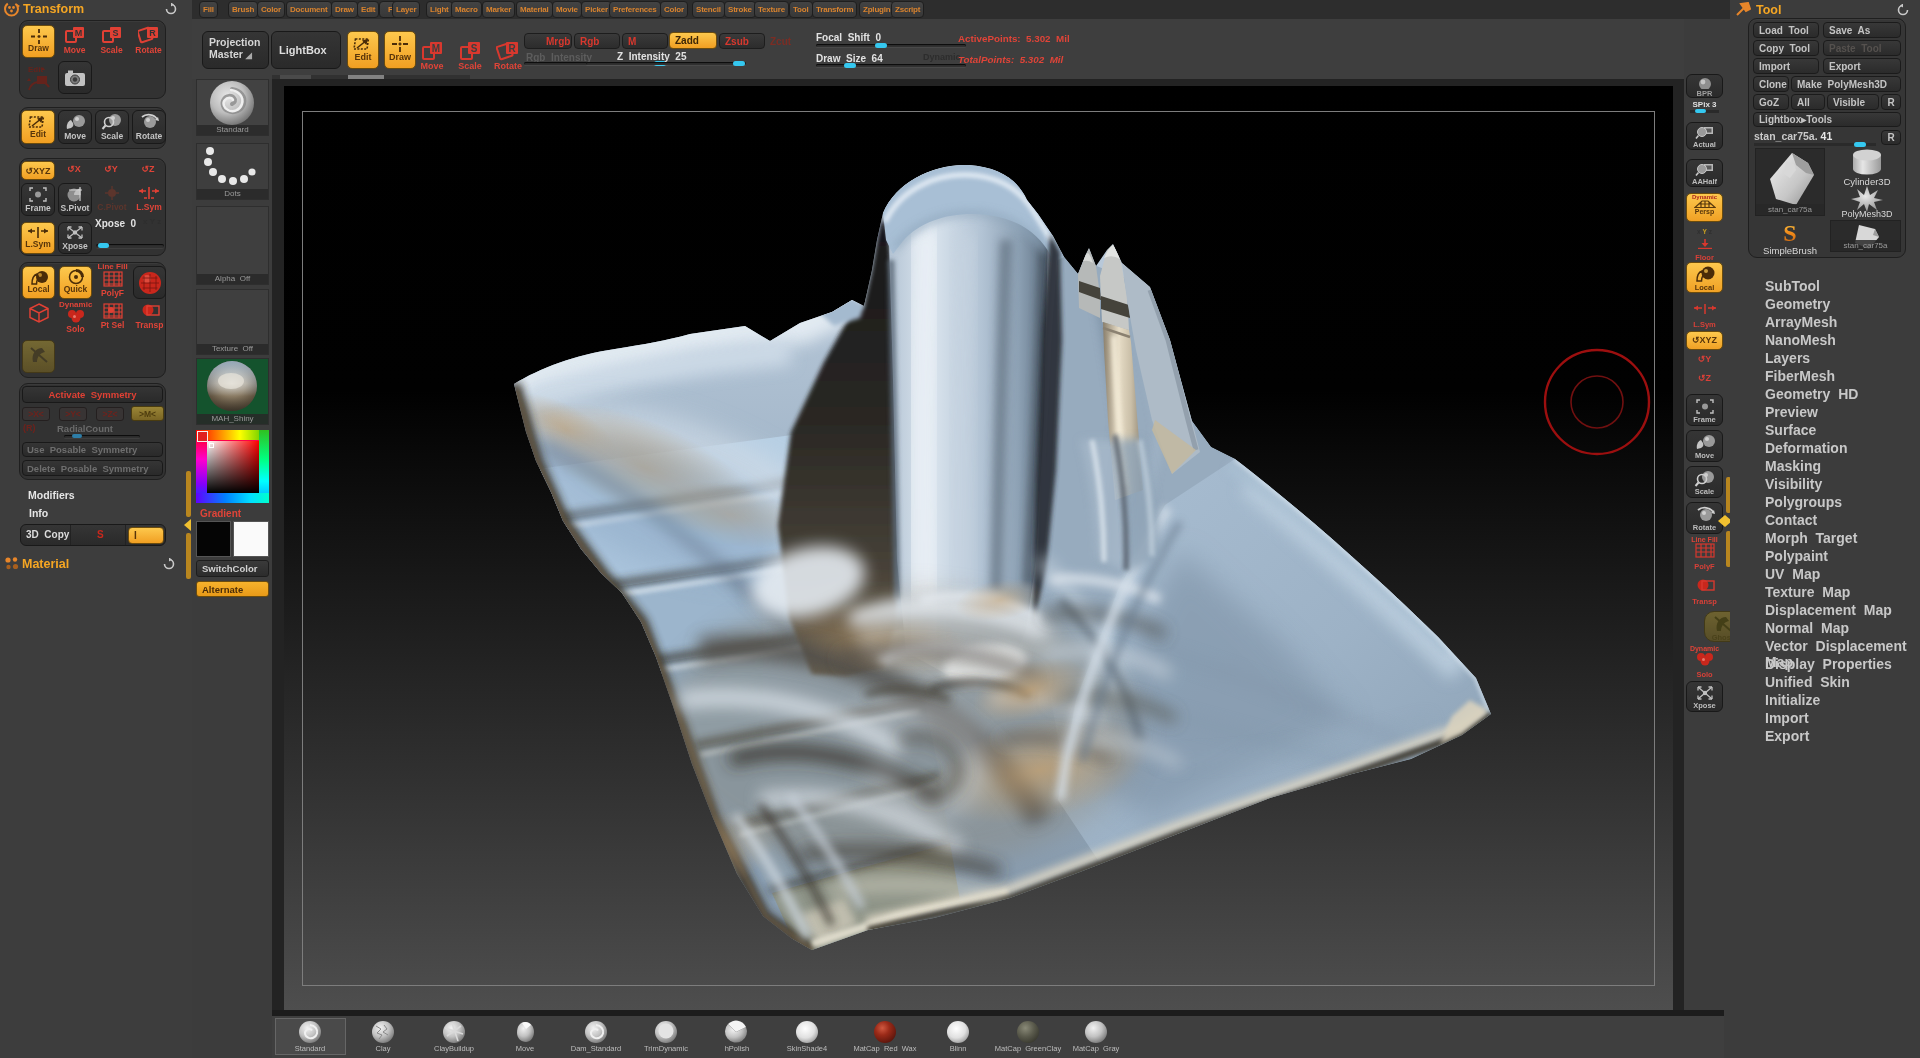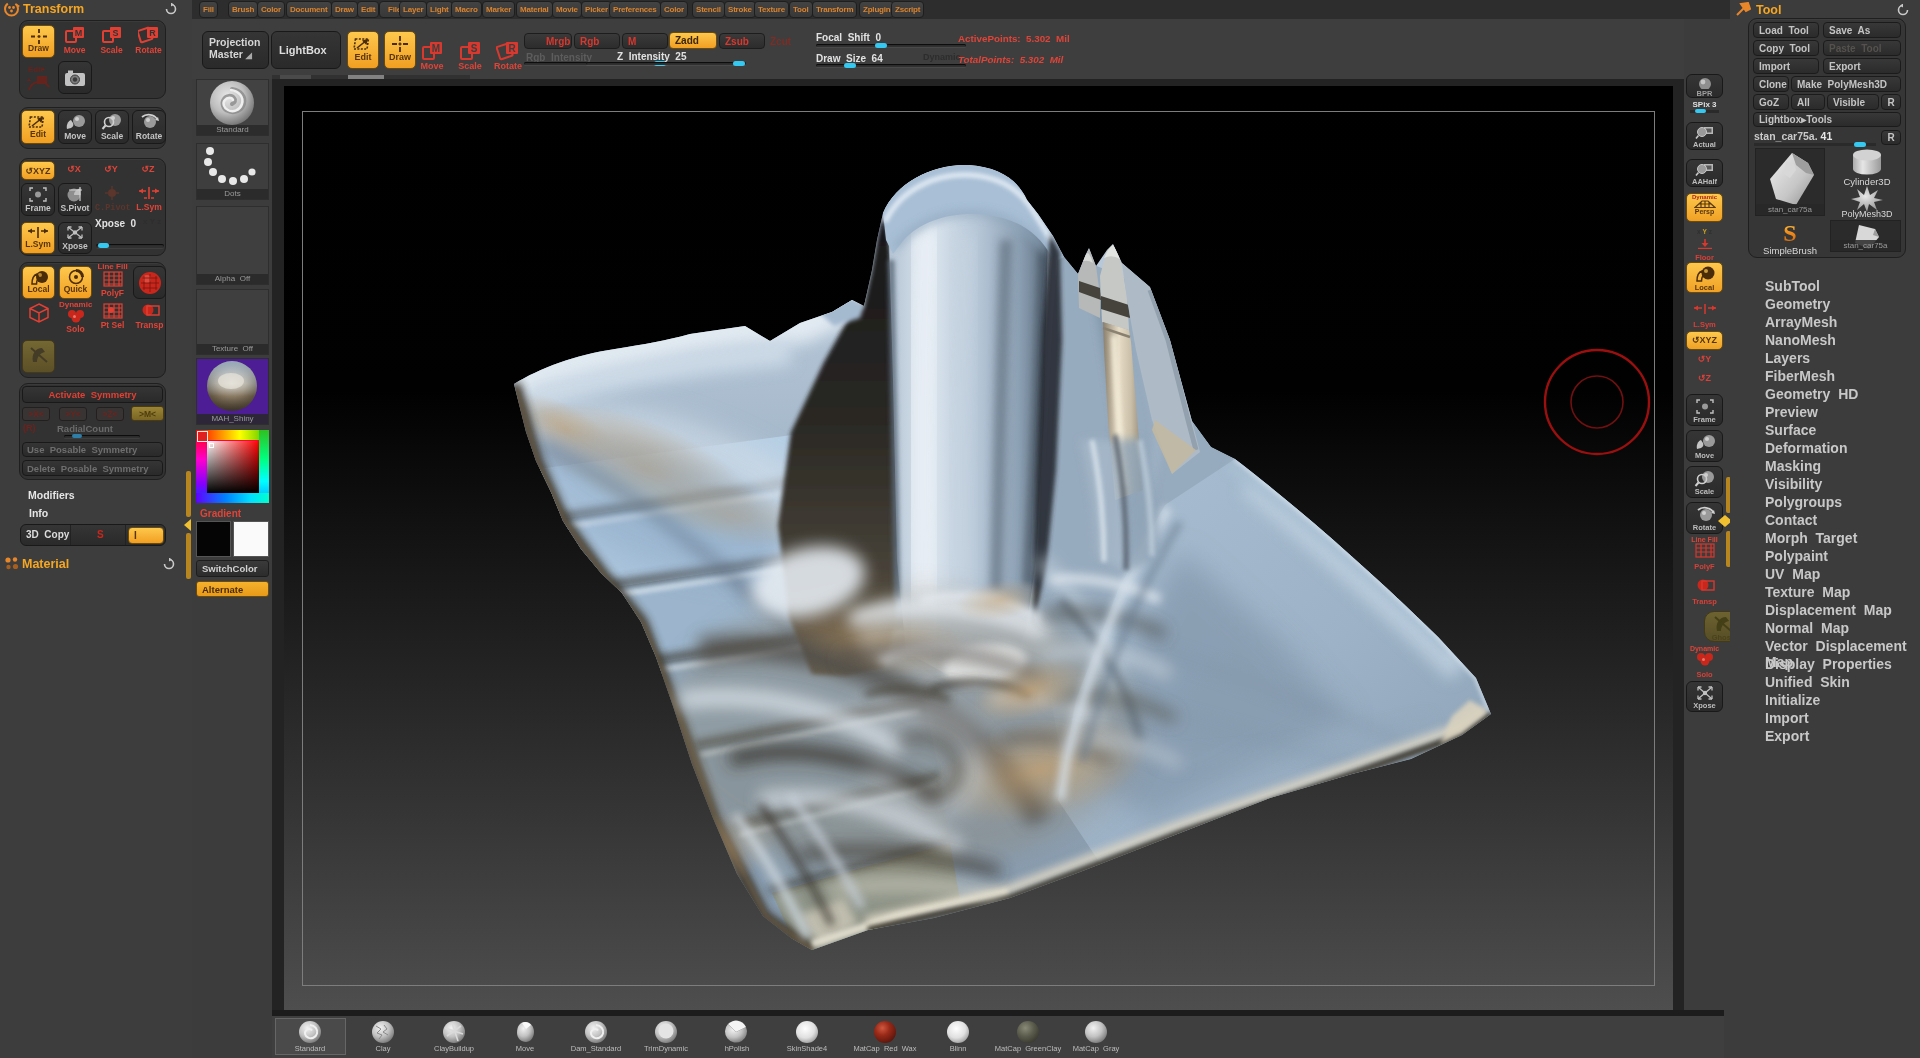--- a/index.html
+++ b/index.html
@@ -36,21 +36,21 @@
 <body>
 
 <div class="abs" id="menubar" style="left:192px;top:0;width:1728px;height:19px;background:#2d2d2d;">
   <span class="tab" style="left:7px;">Fill</span>
   <span class="tab" style="left:36px;">Brush</span>
   <span class="tab" style="left:65px;">Color</span>
   <span class="tab" style="left:94px;">Document</span>
   <span class="tab" style="left:139px;">Draw</span>
   <span class="tab" style="left:165px;">Edit</span>
   <span class="tab" style="left:187px;padding-left:8px;">File</span>
-  <span class="tab" style="left:207px;">Layer</span>
+  <span class="tab" style="left:200px;">Layer</span>
   <span class="tab" style="left:234px;">Light</span>
   <span class="tab" style="left:259px;">Macro</span>
   <span class="tab" style="left:290px;">Marker</span>
   <span class="tab" style="left:324px;">Material</span>
   <span class="tab" style="left:360px;">Movie</span>
   <span class="tab" style="left:389px;">Picker</span>
   <span class="tab" style="left:417px;">Preferences</span>
   <span class="tab" style="left:468px;">Color</span>
   <span class="tab" style="left:500px;">Stencil</span>
   <span class="tab" style="left:532px;">Stroke</span>
@@ -280,21 +280,21 @@
     <div style="font-size:8.5px;font-weight:bold;margin-top:-4px;">Frame</div>
   </div>
   <div class="db2" style="left:58px;top:183px;width:34px;height:33px;text-align:center;color:#c4c4c4;">
     <svg width="20" height="17" viewBox="0 0 20 17" style="margin-top:2px;">
         <circle cx="9" cy="9" r="6.5" fill="#8e8e8e"></circle>
         <path d="M9 9 a6.5 6.5 0 0 1 6.5 -6.5 l0 6.5 z" fill="#c0c0c0"></path>
         <path d="M15 1 v14 M4 4 h13" stroke="#cfcfcf" stroke-width="1.2"></path>
       </svg>
     <div style="font-size:8.5px;font-weight:bold;margin-top:-4px;">S.Pivot</div>
   </div>
-  <div class="abs" style="left:95px;top:183px;width:34px;height:33px;text-align:center;color:#5c352c;font-family:Liberation Mono, monospace;">
+  <div class="abs" style="left:95px;top:183px;width:34px;height:33px;text-align:center;color:#5c352c;">
     <svg width="20" height="17" viewBox="0 0 20 17" style="margin-top:2px;">
         <g fill="#5c352c">
           <circle cx="10" cy="8" r="4"></circle>
           <path d="M10 1 v3 M10 12 v3 M3 8 h3 M14 8 h3" stroke="#5c352c" stroke-width="1.4"></path>
         </g>
       </svg>
     <div style="font-size:8.5px;font-weight:bold;margin-top:-4px;">C.Pivot</div>
   </div>
   <div class="abs" style="left:132px;top:183px;width:34px;height:33px;text-align:center;">
     <svg width="24" height="17" viewBox="0 0 24 17" style="margin-top:2px;">
@@ -489,21 +489,21 @@
   </div>
 
   <div class="abs" style="left:4px;top:127px;width:73px;height:79px;background:#3f3f3f;border:1px solid #2e2e2e;">
     <div class="thumblabel">Alpha&nbsp; Off</div>
   </div>
 
   <div class="abs" style="left:4px;top:210px;width:73px;height:66px;background:#3f3f3f;border:1px solid #2e2e2e;">
     <div class="thumblabel">Texture&nbsp; Off</div>
   </div>
 
-  <div class="abs" style="left:4px;top:279px;width:73px;height:67px;background:#4c1d95;border:1px solid #2e2e2e;">
+  <div class="abs" style="left:4px;top:279px;width:73px;height:67px;background:#14532d;border:1px solid #2e2e2e;">
     <svg width="71" height="56" viewBox="0 0 71 56">
         <defs>
       <radialGradient id="mah" cx="50%" cy="45%" r="60%">
             <stop offset="0%" stop-color="#e8e0d2"></stop>
             <stop offset="45%" stop-color="#b0a28c"></stop>
             <stop offset="80%" stop-color="#5c5244"></stop>
             <stop offset="100%" stop-color="#2e2a24"></stop>
           </radialGradient>
       <linearGradient id="mah2" x1="0" y1="0" x2="0" y2="1">
             <stop offset="0%" stop-color="#9ab0c4" stop-opacity="0.9"></stop>

